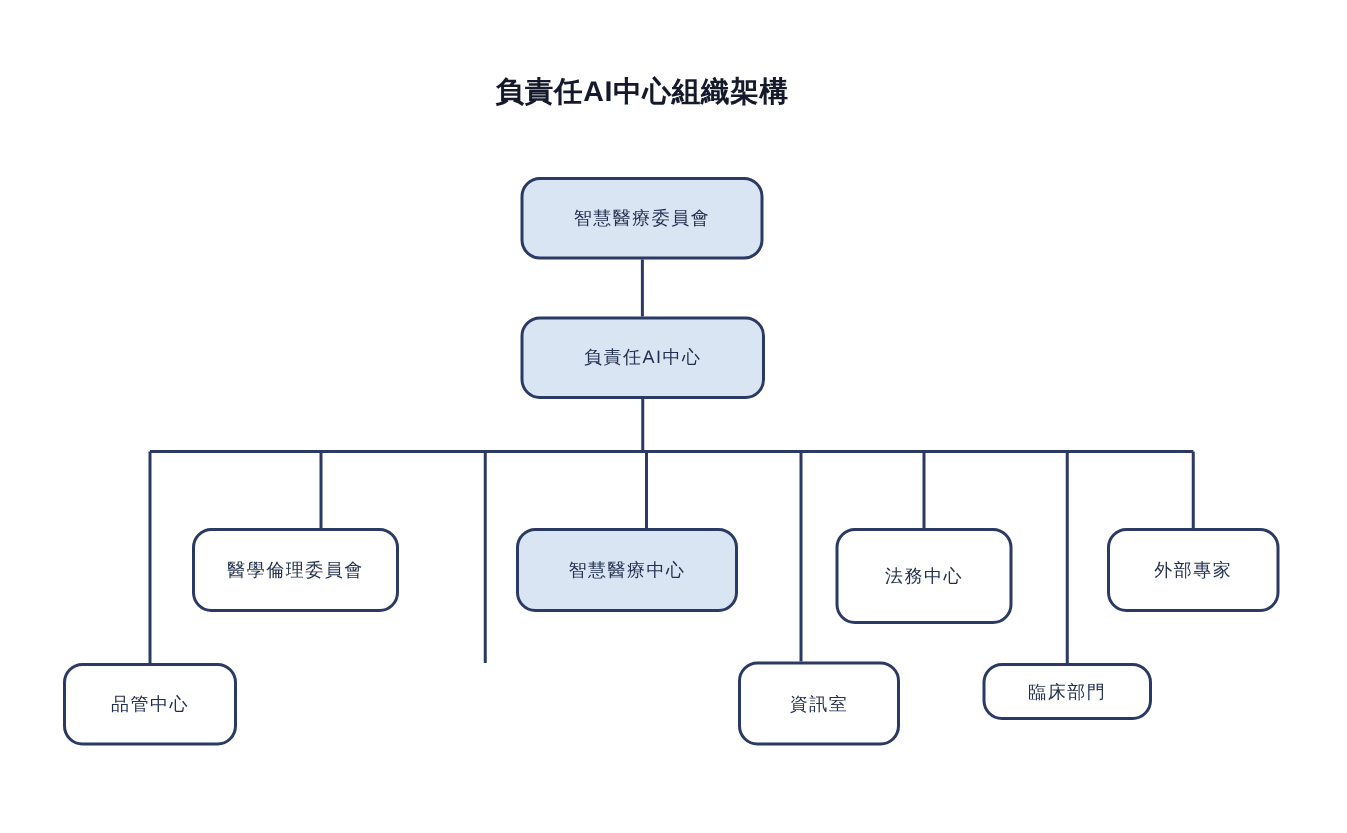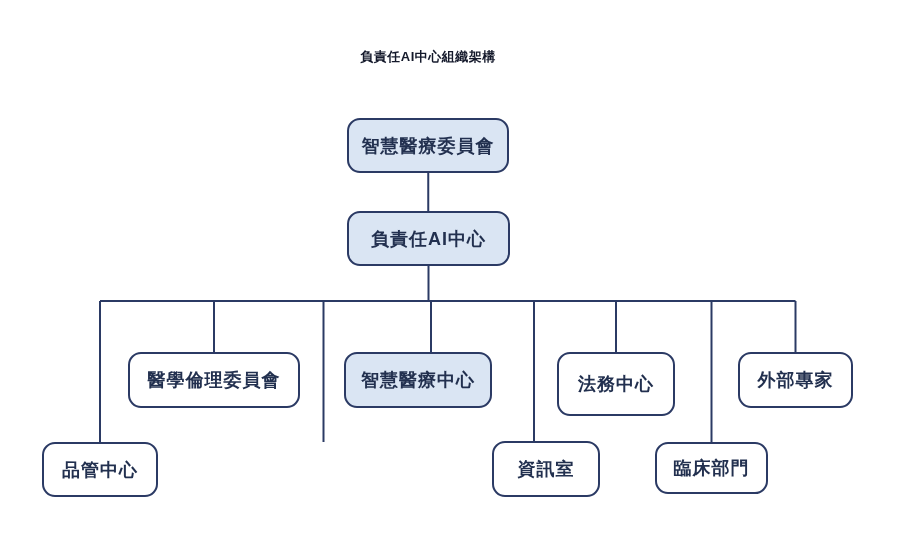--- a/index.html
+++ b/index.html
@@ -20,42 +20,42 @@
     background:var(--bg);
     overflow:hidden;
     font-family:"Liberation Sans","DejaVu Sans",sans-serif;
   }
   .title{
     position:absolute;
     top:48px;
     left:0;
     width:856px;              
     text-align:center;
-    font-size:13px;
+    font-size:19px;
     font-weight:700;
     color:var(--title-color);
     letter-spacing:0.5px;
   }
   .connector-layer{
     position:absolute;
     left:0;top:0;
     width:898px;height:555px;
   }
   .node{
     position:absolute;
     box-sizing:border-box;
     display:flex;
     align-items:center;
     justify-content:center;
     border:2.5px solid var(--border-color);
     border-radius:13px;
     background:var(--default-fill);
     color:var(--text-color);
-    font-size:18px;
-    font-weight:700;
+    font-size:12px;
+    font-weight:400;
     letter-spacing:1px;
     white-space:nowrap;
   }
   .node.highlighted{
     background:var(--highlight-fill);
   }
 </style>
 </head>
 <body>
 
@@ -70,20 +70,20 @@
       <line x1="431" y1="301" x2="431" y2="352" stroke="#2b3a64" stroke-width="2"></line>
       <line x1="534" y1="301" x2="534" y2="441" stroke="#2b3a64" stroke-width="2"></line>
       <line x1="616" y1="301" x2="616" y2="352" stroke="#2b3a64" stroke-width="2"></line>
       <line x1="711.5" y1="301" x2="711.5" y2="442" stroke="#2b3a64" stroke-width="2"></line>
       <line x1="795.5" y1="301" x2="795.5" y2="352" stroke="#2b3a64" stroke-width="2"></line>
     </svg>
   <div class="title">負責任AI中心組織架構</div>
 
 <div class="node highlighted" style="left: 347px; top: 118px; width: 162px; height: 55px;">智慧醫療委員會</div>
     <div class="node highlighted" style="left: 347px; top: 211px; width: 163px; height: 55px;">負責任AI中心</div>
-    <div class="node" style="left: 128px; top: 352px; width: 172px; height: 56px;">醫學倫理委員會</div>
+    <div class="node" style="left: 128px; top: 352px; width: 138px; height: 56px;">醫學倫理委員會</div>
     <div class="node highlighted" style="left: 344px; top: 352px; width: 148px; height: 56px;">智慧醫療中心</div>
     <div class="node" style="left: 557px; top: 352px; width: 118px; height: 64px;">法務中心</div>
     <div class="node" style="left: 738px; top: 352px; width: 115px; height: 56px;">外部專家</div>
     <div class="node" style="left: 42px; top: 442px; width: 116px; height: 55px;">品管中心</div>
     <div class="node" style="left: 492px; top: 441px; width: 108px; height: 56px;">資訊室</div>
-    <div class="node" style="left: 655px; top: 442px; width: 113px; height: 52px;">臨床部門</div>
+    <div class="node" style="left: 655px; top: 442px; width: 113px; height: 38px;">臨床部門</div>
   </div>
 
 </body></html>

